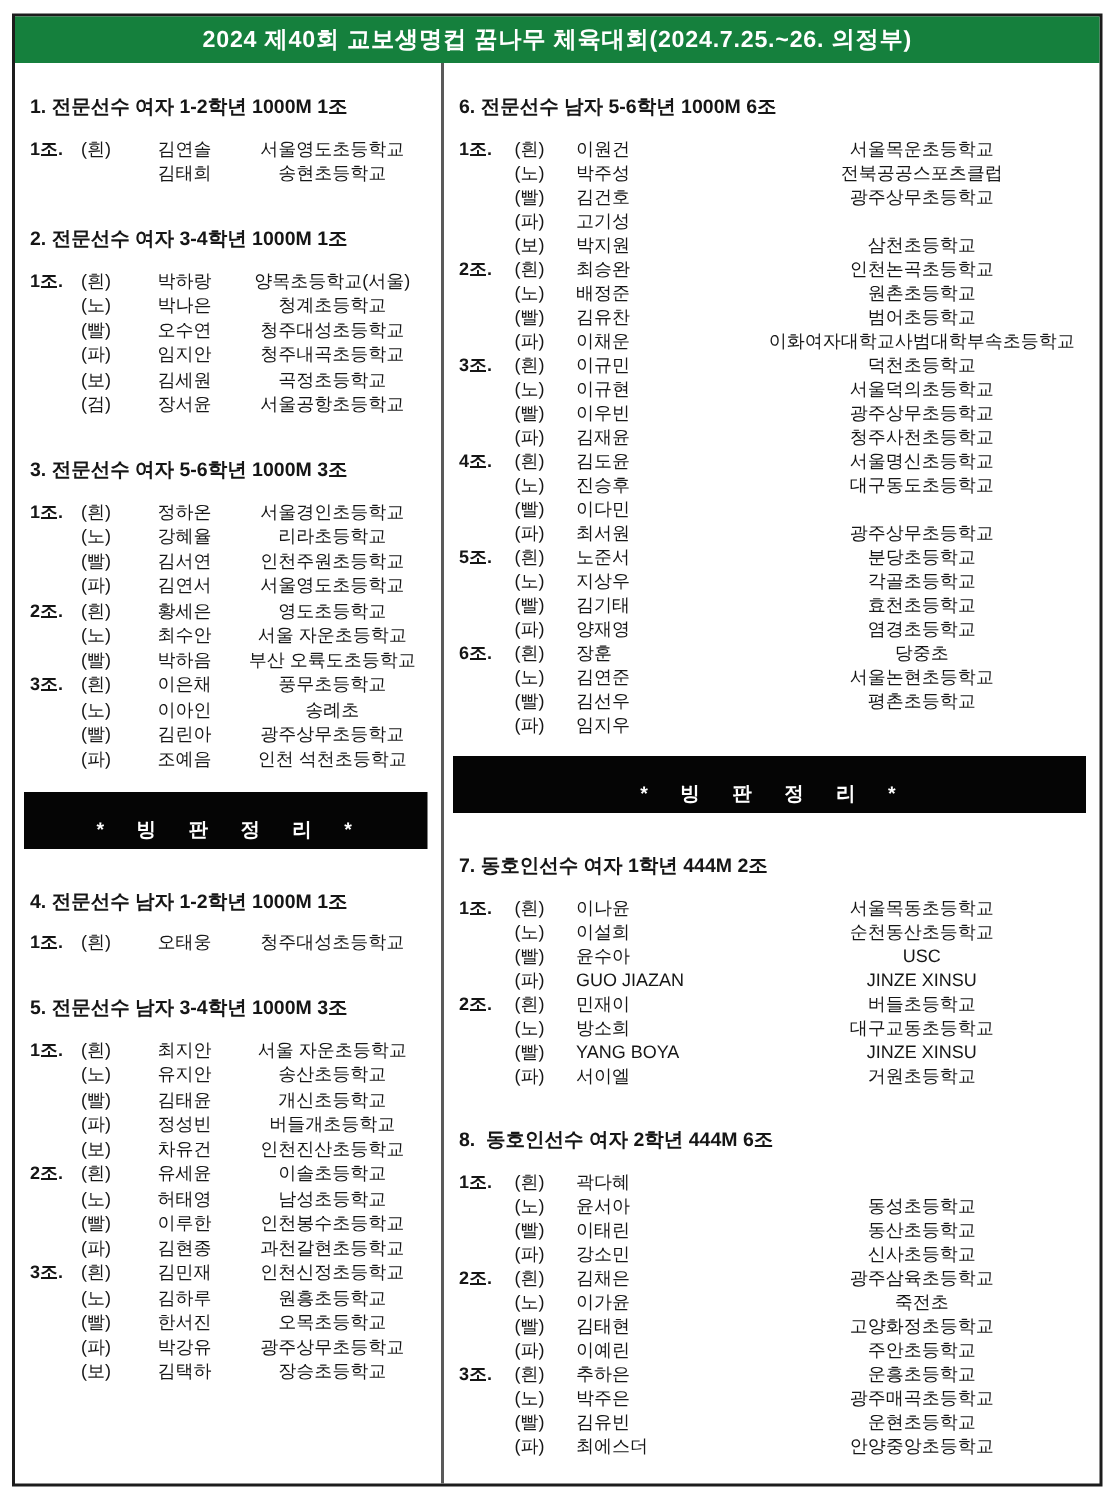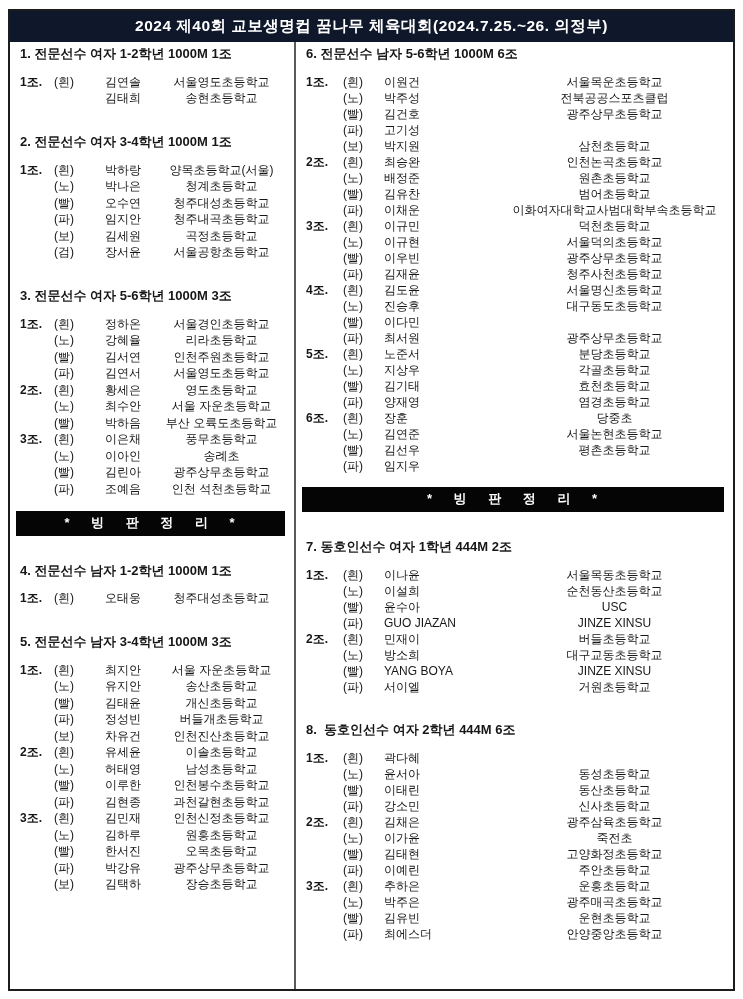--- a/index.html
+++ b/index.html
@@ -7,50 +7,50 @@
   body {
     width:743px; height:999px; position:relative;
     font-family:"Liberation Sans","DejaVu Sans",sans-serif;
     color:#161616;
   }
   .page {
     position:absolute; left:8px; top:9px; width:727px; height:982px;
     border:2px solid #1c1c1c; background:#fff;
   }
   .title-bar {
-    height:31px; background:#0f172a; color:#fff;
+    height:31px; background:#15803d; color:#fff;
     font-weight:bold; font-size:15.5px; letter-spacing:0.5px;
     display:flex; align-items:center; justify-content:center;
     white-space:pre;
   }
   .content { display:flex; height:calc(100% - 31px); }
   .col { width:284px; overflow:hidden; }
   .col.right { flex:1; border-left:2px solid #5a5a5a; }
 
   .section { margin-top:26px; padding:0 6px 0 10px; }
-  .section.first { margin-top:3px; }
+  .section.first { margin-top:20px; }
   .section-title {
     font-weight:bold; font-size:13px; white-space:pre; line-height:17px;
   }
   .rows { margin-top:12px; }
   .row {
     display:flex; align-items:center; font-size:12px; height:16.5px;
     white-space:nowrap;
   }
   .right .row { height:16px; }
   .c-group { width:34px; font-weight:bold; }
   .c-color { width:37px; }
   .c-name  { width:64px; text-align:center; }
   .c-school{ flex:1; text-align:center; }
   .right .c-group { width:37px; }
   .right .c-color { width:41px; }
   .right .c-name  { width:118px; text-align:left; }
   .banner {
     background:#050505; color:#fff; font-weight:bold; font-size:13px;
-    text-align:center; padding:3px 0 4px 0; margin:13px 9px 0 6px;
+    text-align:center; padding:16px 0 4px 0; margin:13px 9px 0 6px;
     letter-spacing:2px; word-spacing:14px; white-space:pre;
   }
 </style>
 </head>
 <body>
 
 <div class="page">
   <div class="title-bar">2024 제40회 교보생명컵 꿈나무 체육대회(2024.7.25.~26. 의정부)</div>
   <div class="content">
     <div class="col left" id="col-left">

